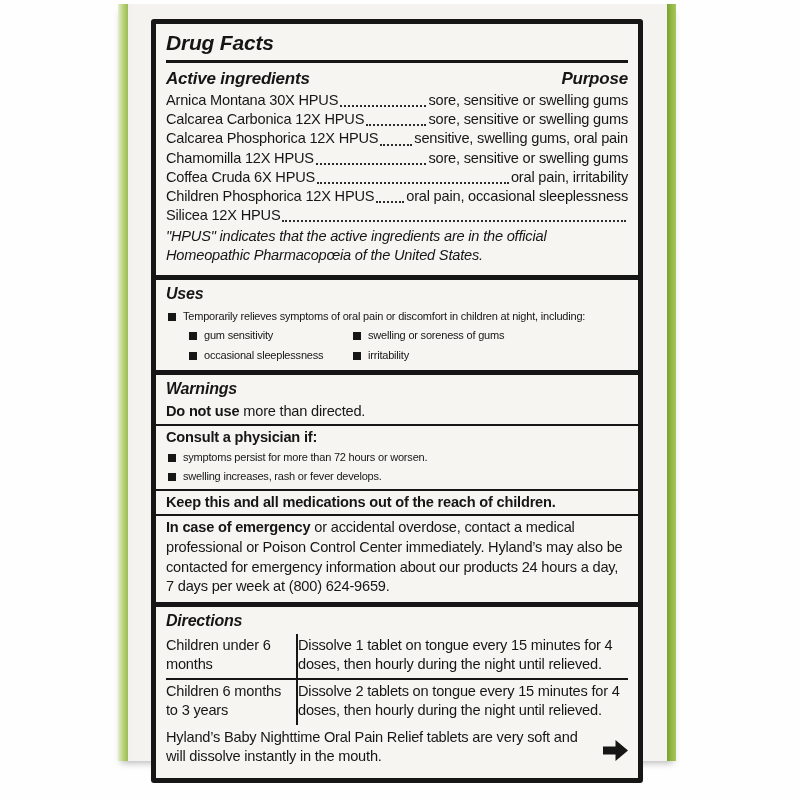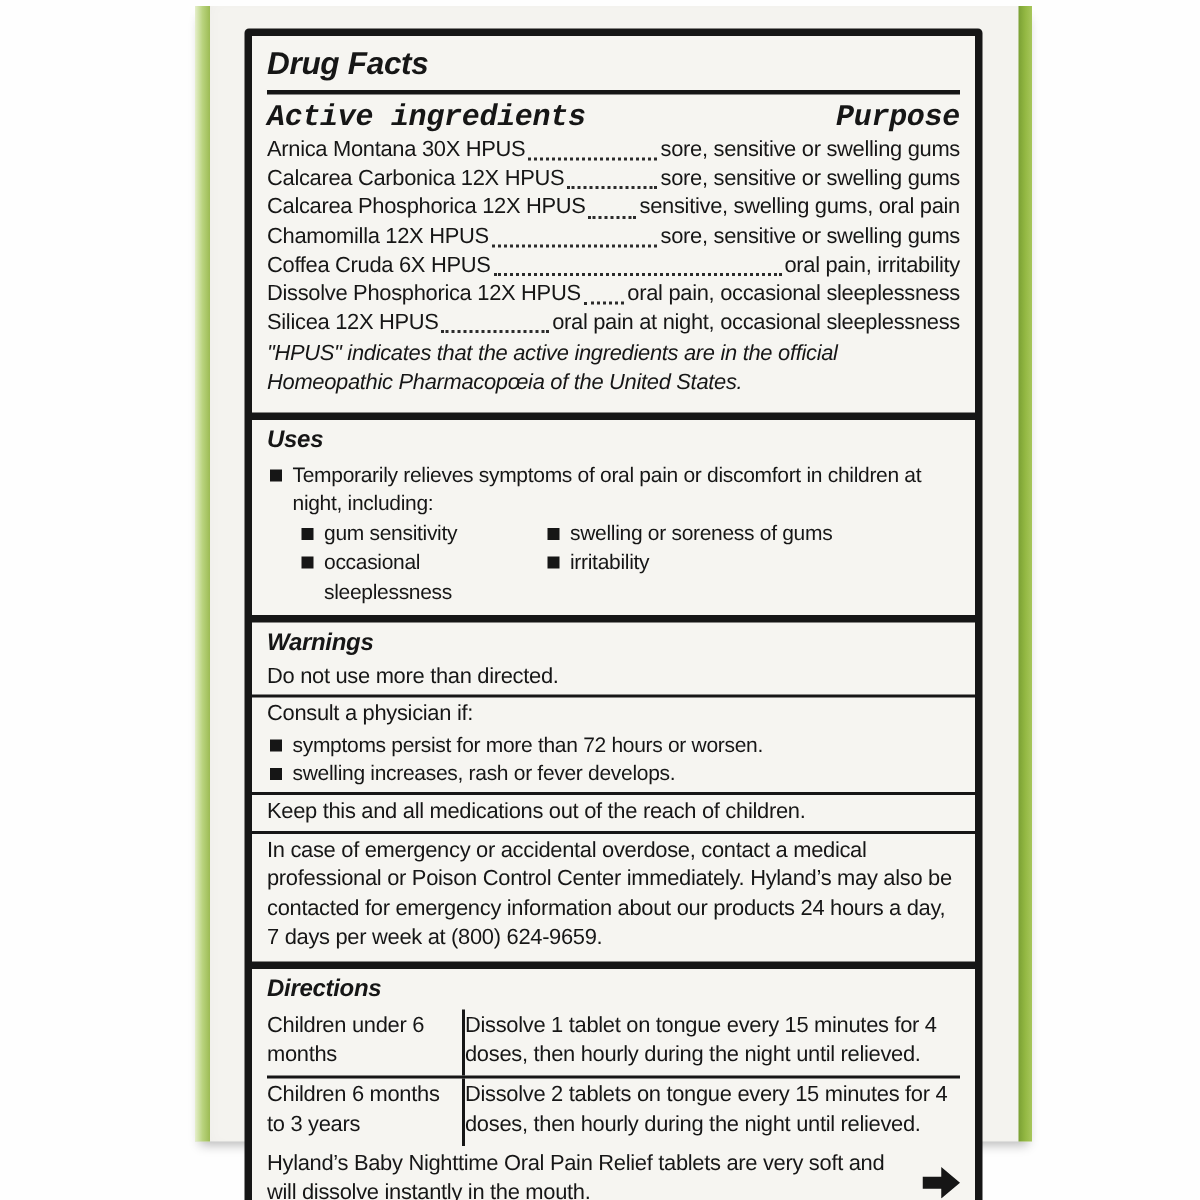--- a/index.html
+++ b/index.html
@@ -1,47 +1,47 @@
 <!DOCTYPE html>
 <html><head>
 <meta charset="utf-8">
 <style>
   html,body{margin:0;padding:0;width:800px;height:800px;background:#fefefe;
     font-family:"Liberation Sans",sans-serif;color:#161616;-webkit-font-smoothing:antialiased;}
   .stage{position:relative;width:800px;height:800px;overflow:hidden;}
 
   
-  .package{position:absolute;left:130px;top:4px;width:558px;height:757px;
+  .package{position:absolute;left:118px;top:4px;width:558px;height:757px;
     background:#f4f3ef;box-shadow:0 5px 7px -3px rgba(0,0,0,.28), inset 14px 0 14px -10px rgba(0,0,0,.07);}
   .edge-left{position:absolute;left:0;top:0;bottom:0;width:10px;
     background:linear-gradient(to right,#e6efcc,#b9d37e,#9cbb54);}
   .edge-right{position:absolute;right:0;top:0;bottom:0;width:9px;
     background:linear-gradient(to right,#7aa034,#93b843,#a7c65b);}
 
   
   .label{position:absolute;left:33px;top:15px;width:492px;box-sizing:border-box;
     border:5px solid #161616;border-radius:3px;background:#f6f5f1;
     padding:4px 10px 7px;letter-spacing:-0.2px;}
   .title{font-style:italic;font-weight:bold;font-size:21px;line-height:26px;
     padding:2px 0 4px;border-bottom:3px solid #161616;}
   .ai-header{display:flex;justify-content:space-between;font-style:italic;font-weight:bold;
-    font-size:20px;line-height:24px;padding-top:2px;font-family:Liberation Mono, monospace;}
+    font-size:17px;line-height:24px;padding-top:2px;}
   .ing-row{display:flex;align-items:flex-end;font-size:14.6px;line-height:19.2px;}
   .ing-name{white-space:nowrap;}
   .ing-purpose{white-space:nowrap;text-align:right;}
   .dots{flex:1;min-width:8px;border-bottom:2px dotted #2b2b2b;margin:0 2px 3px;}
   .hpus-note{font-style:italic;font-size:14.6px;line-height:18.6px;margin-top:2px;padding-bottom:5px;}
 
   .rule-thick{height:5px;background:#161616;margin:0 -10px;}
   .rule-thin{height:2px;background:#161616;margin:2px -10px;}
   .section{padding:2px 0 5px;}
   .h2{font-style:italic;font-weight:bold;font-size:16px;line-height:24px;margin-bottom:1px;}
-  b{font-weight:normal;}
+  b{font-weight:bold;}
 
-  .bullet-row{display:flex;font-size:14px;line-height:19.6px;}
+  .bullet-row{display:flex;font-size:11px;line-height:19.6px;}
   .sq{width:8px;height:8px;background:#161616;flex:none;margin:6px 7px 0 2px;}
   .uses-sub{margin-left:21px;display:grid;grid-template-columns:164px 1fr;}
 
   .w-line{font-size:14.6px;line-height:19.6px;}
 
   .dir-row{display:flex;}
   .dir-age{width:124px;flex:none;font-size:14.6px;line-height:19.2px;padding:2px 6px 4px 0;}
   .dir-instr{flex:1;border-left:2px solid #161616;font-size:14.6px;line-height:19.2px;
     padding:2px 0 4px 0;}
   .dir-sep{height:2px;background:#161616;}
@@ -86,28 +86,27 @@
           <span class="ing-name">Chamomilla 12X HPUS</span>
           <span class="dots"></span>
           <span class="ing-purpose">sore, sensitive or swelling gums</span>
         </div>
         <div class="ing-row">
           <span class="ing-name">Coffea Cruda 6X HPUS</span>
           <span class="dots"></span>
           <span class="ing-purpose">oral pain, irritability</span>
         </div>
         <div class="ing-row">
-          <span class="ing-name">Dissolve Phosphorica 12X HPUS</span>
+          <span class="ing-name">Children Phosphorica 12X HPUS</span>
           <span class="dots"></span>
           <span class="ing-purpose">oral pain, occasional sleeplessness</span>
         </div>
         <div class="ing-row">
           <span class="ing-name">Silicea 12X HPUS</span>
           <span class="dots"></span>
-          <span class="ing-purpose">oral pain at night, occasional sleeplessness</span>
         </div>
 
         <div class="hpus-note">"HPUS" indicates that the active ingredients are in the official Homeopathic Pharmacopœia of the United States.</div>
       </div>
 
       <div class="rule-thick"></div>
 
       <div class="section">
         <div class="h2">Uses</div>
         <div class="bullet-row">

